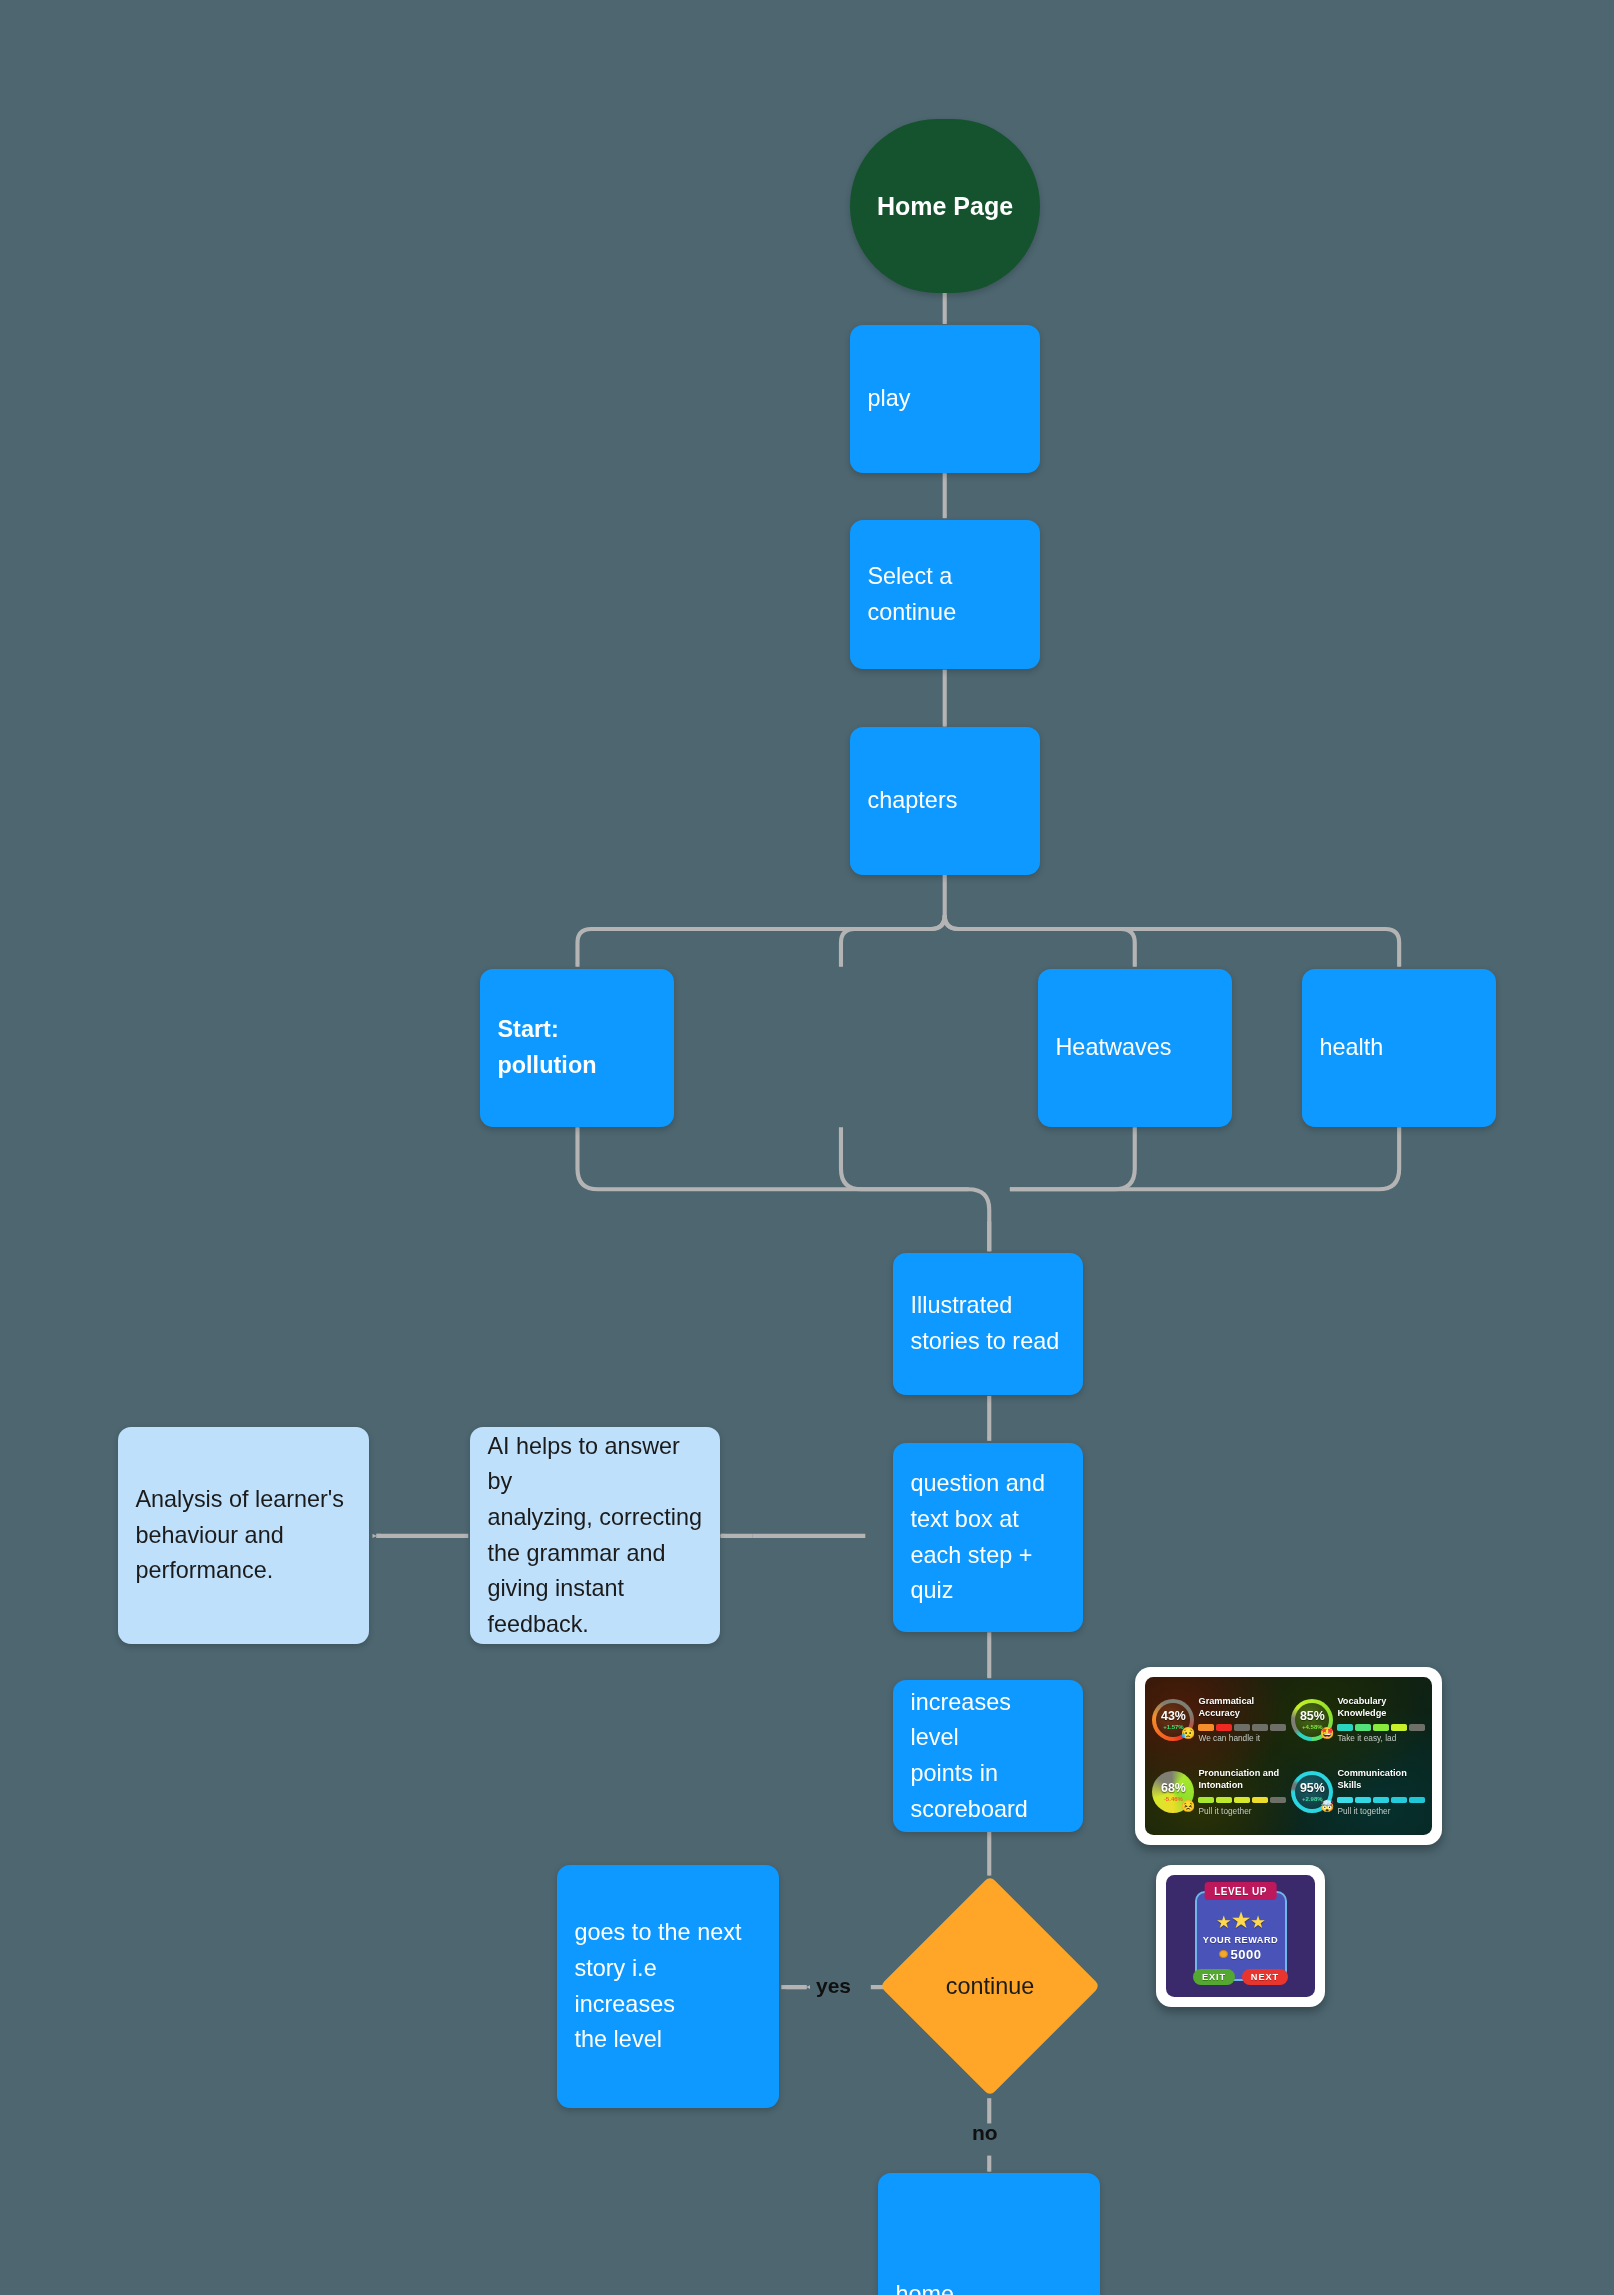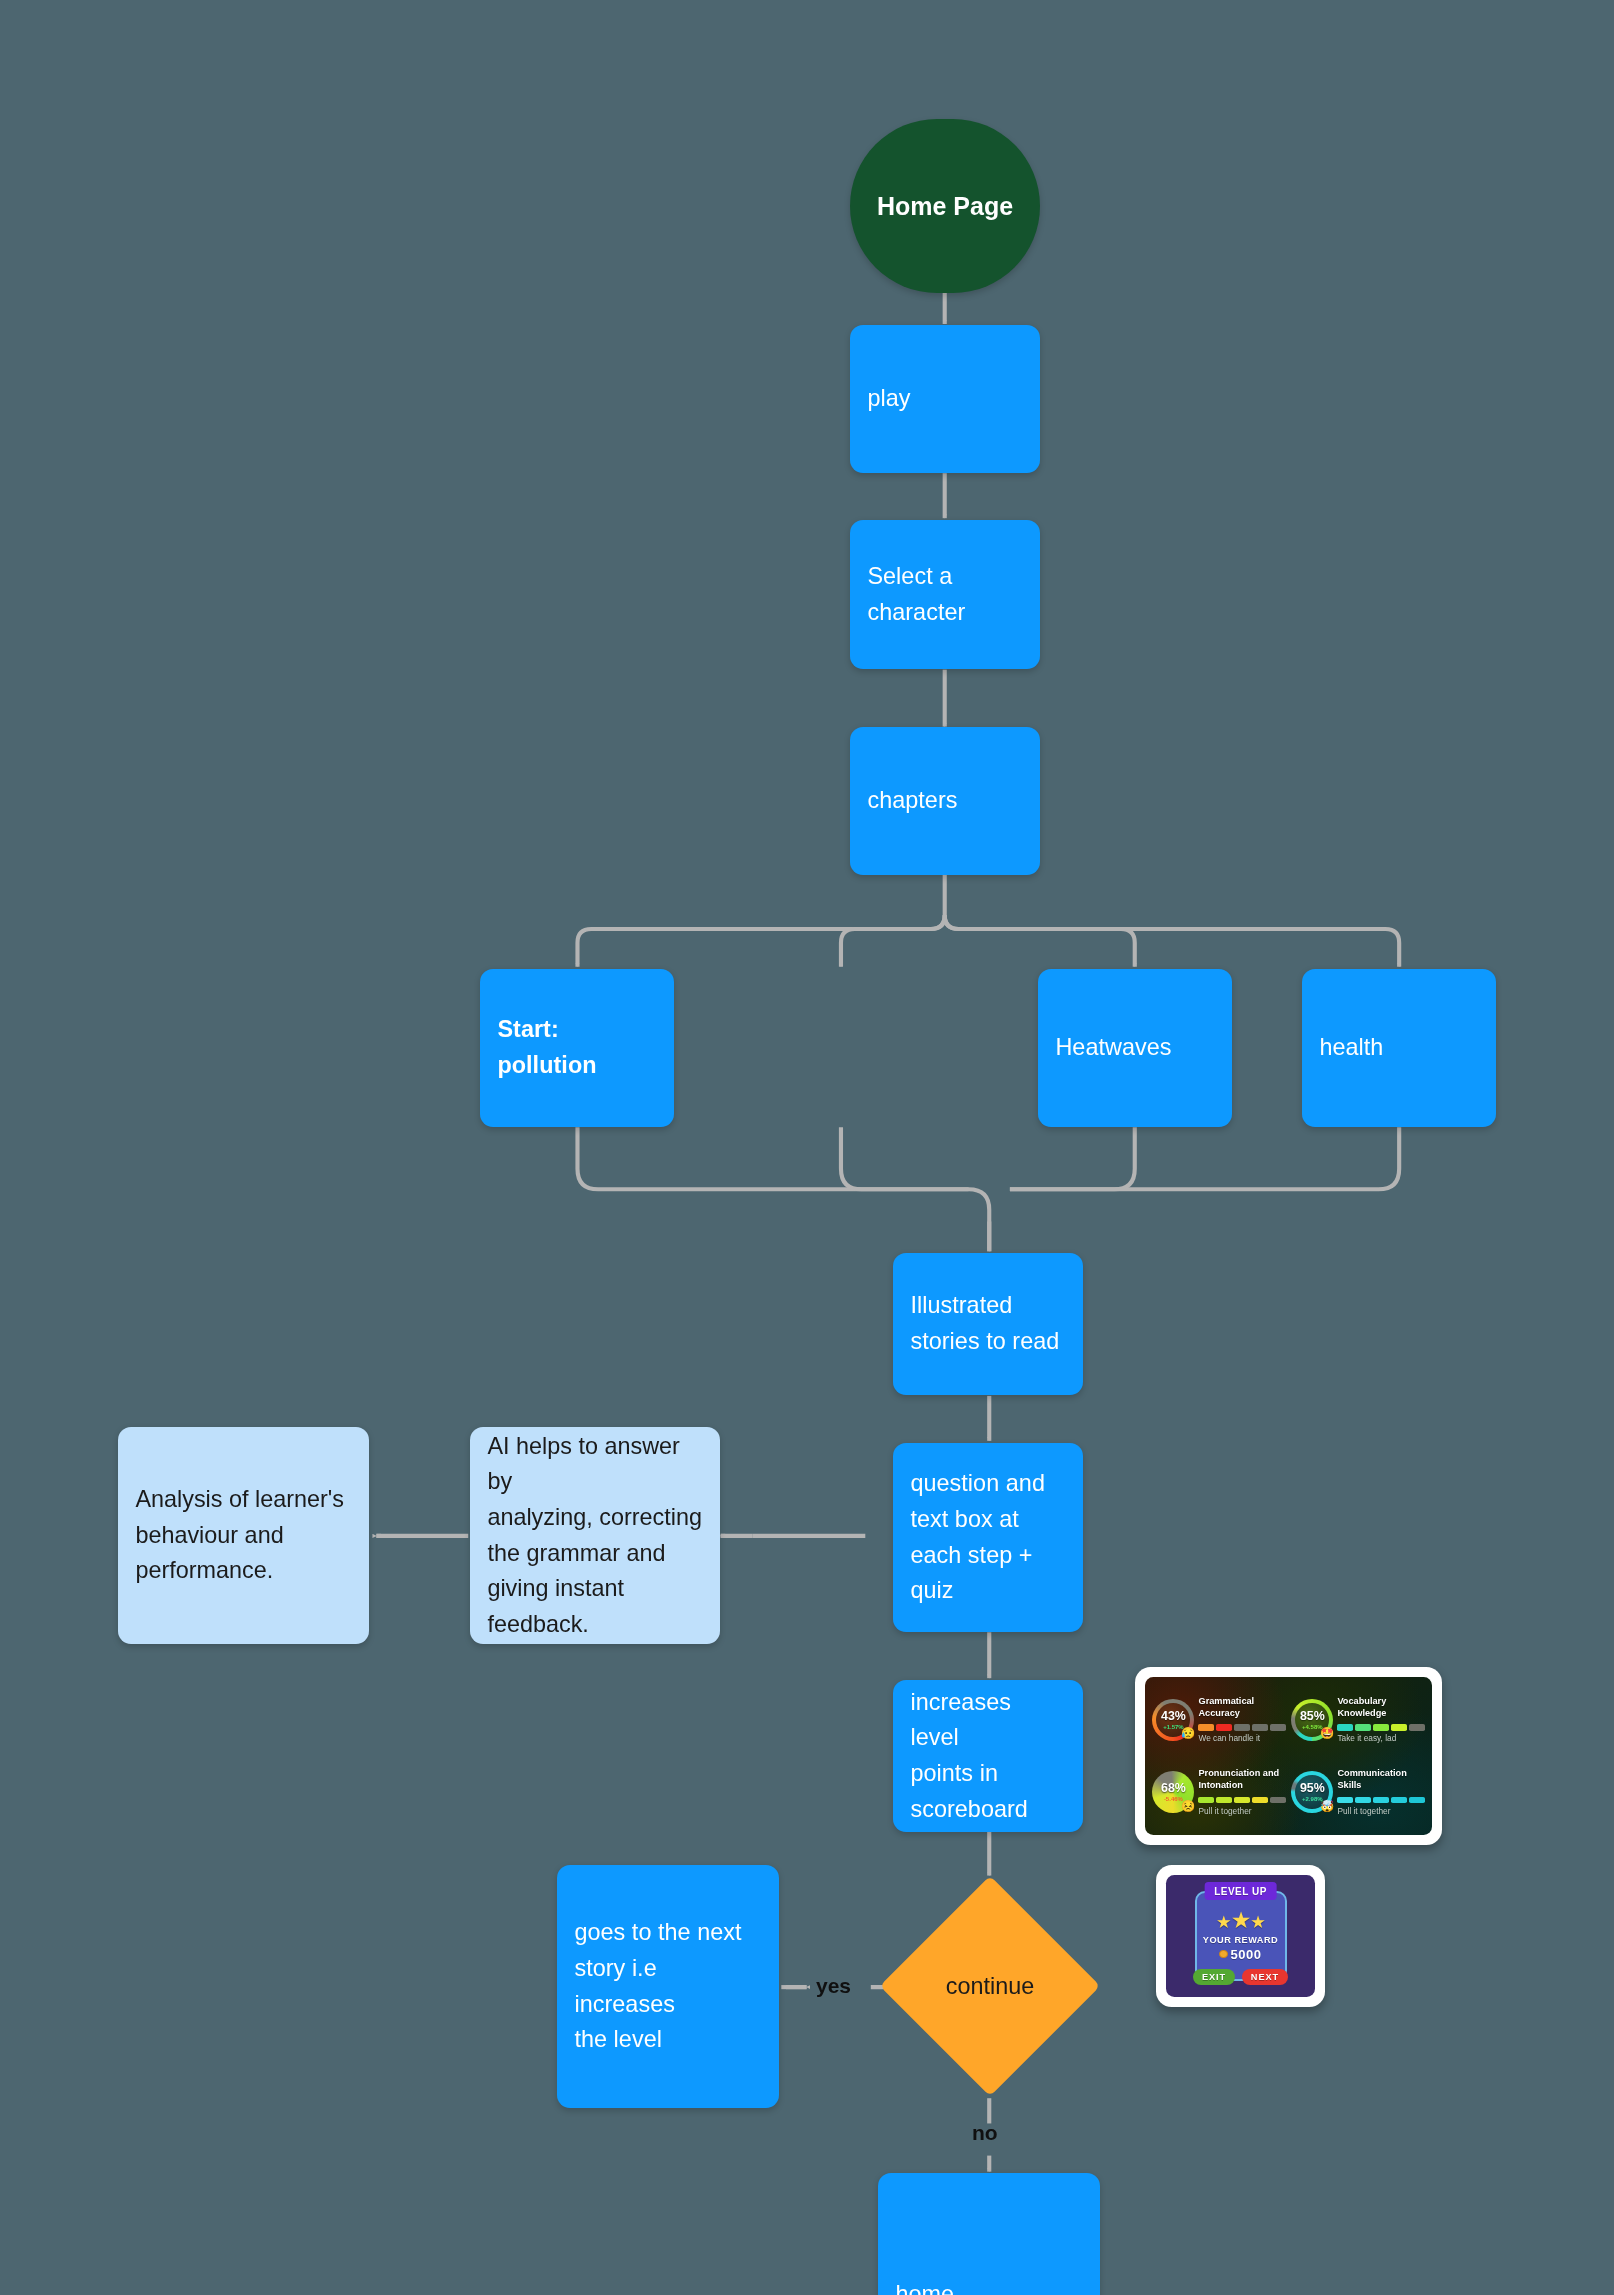--- a/index.html
+++ b/index.html
@@ -209,21 +209,21 @@
     background: #4a54b8;
     border: 2.8px solid #6fb7e8;
     border-radius: 10px;
     padding: 15.6px 4.6px 7.3px 4.6px;
     text-align: center;
   }
   .lu-banner {
     position: absolute;
     top: -11px; left: 50%;
     transform: translateX(-50%);
-    background: #6d28d9;
+    background: #be185d;
     color: #ffffff;
     font-size: 10px;
     font-weight: bold;
     letter-spacing: 0.5px;
     padding: 3.2px 10px;
     border-radius: 3.7px;
     text-shadow: 0 0.9px 0 rgba(0,0,0,0.25);
     white-space: nowrap;
   }
   .lu-stars {
@@ -336,21 +336,21 @@
   <div class="node n-terminal" style="left:850px; top:119px; width:190px; height:174px;">
     <div class="txt">Home Page</div>
   </div>
 
   <div class="node n-process" style="left:850px; top:325px; width:190px; height:148px;">
     <div class="txt">play</div>
   </div>
 
   <div class="node n-process" style="left:850px; top:520px; width:190px; height:149px;">
     <div class="txt">Select a
-character</div>
+continue</div>
   </div>
 
   <div class="node n-process" style="left:850px; top:727px; width:190px; height:148px;">
     <div class="txt">chapters</div>
   </div>
 
   <div class="node n-process" style="left:480px; top:969px; width:194px; height:158px;font-weight:bold;">
     <div class="txt">Start:
 pollution</div>
   </div>

